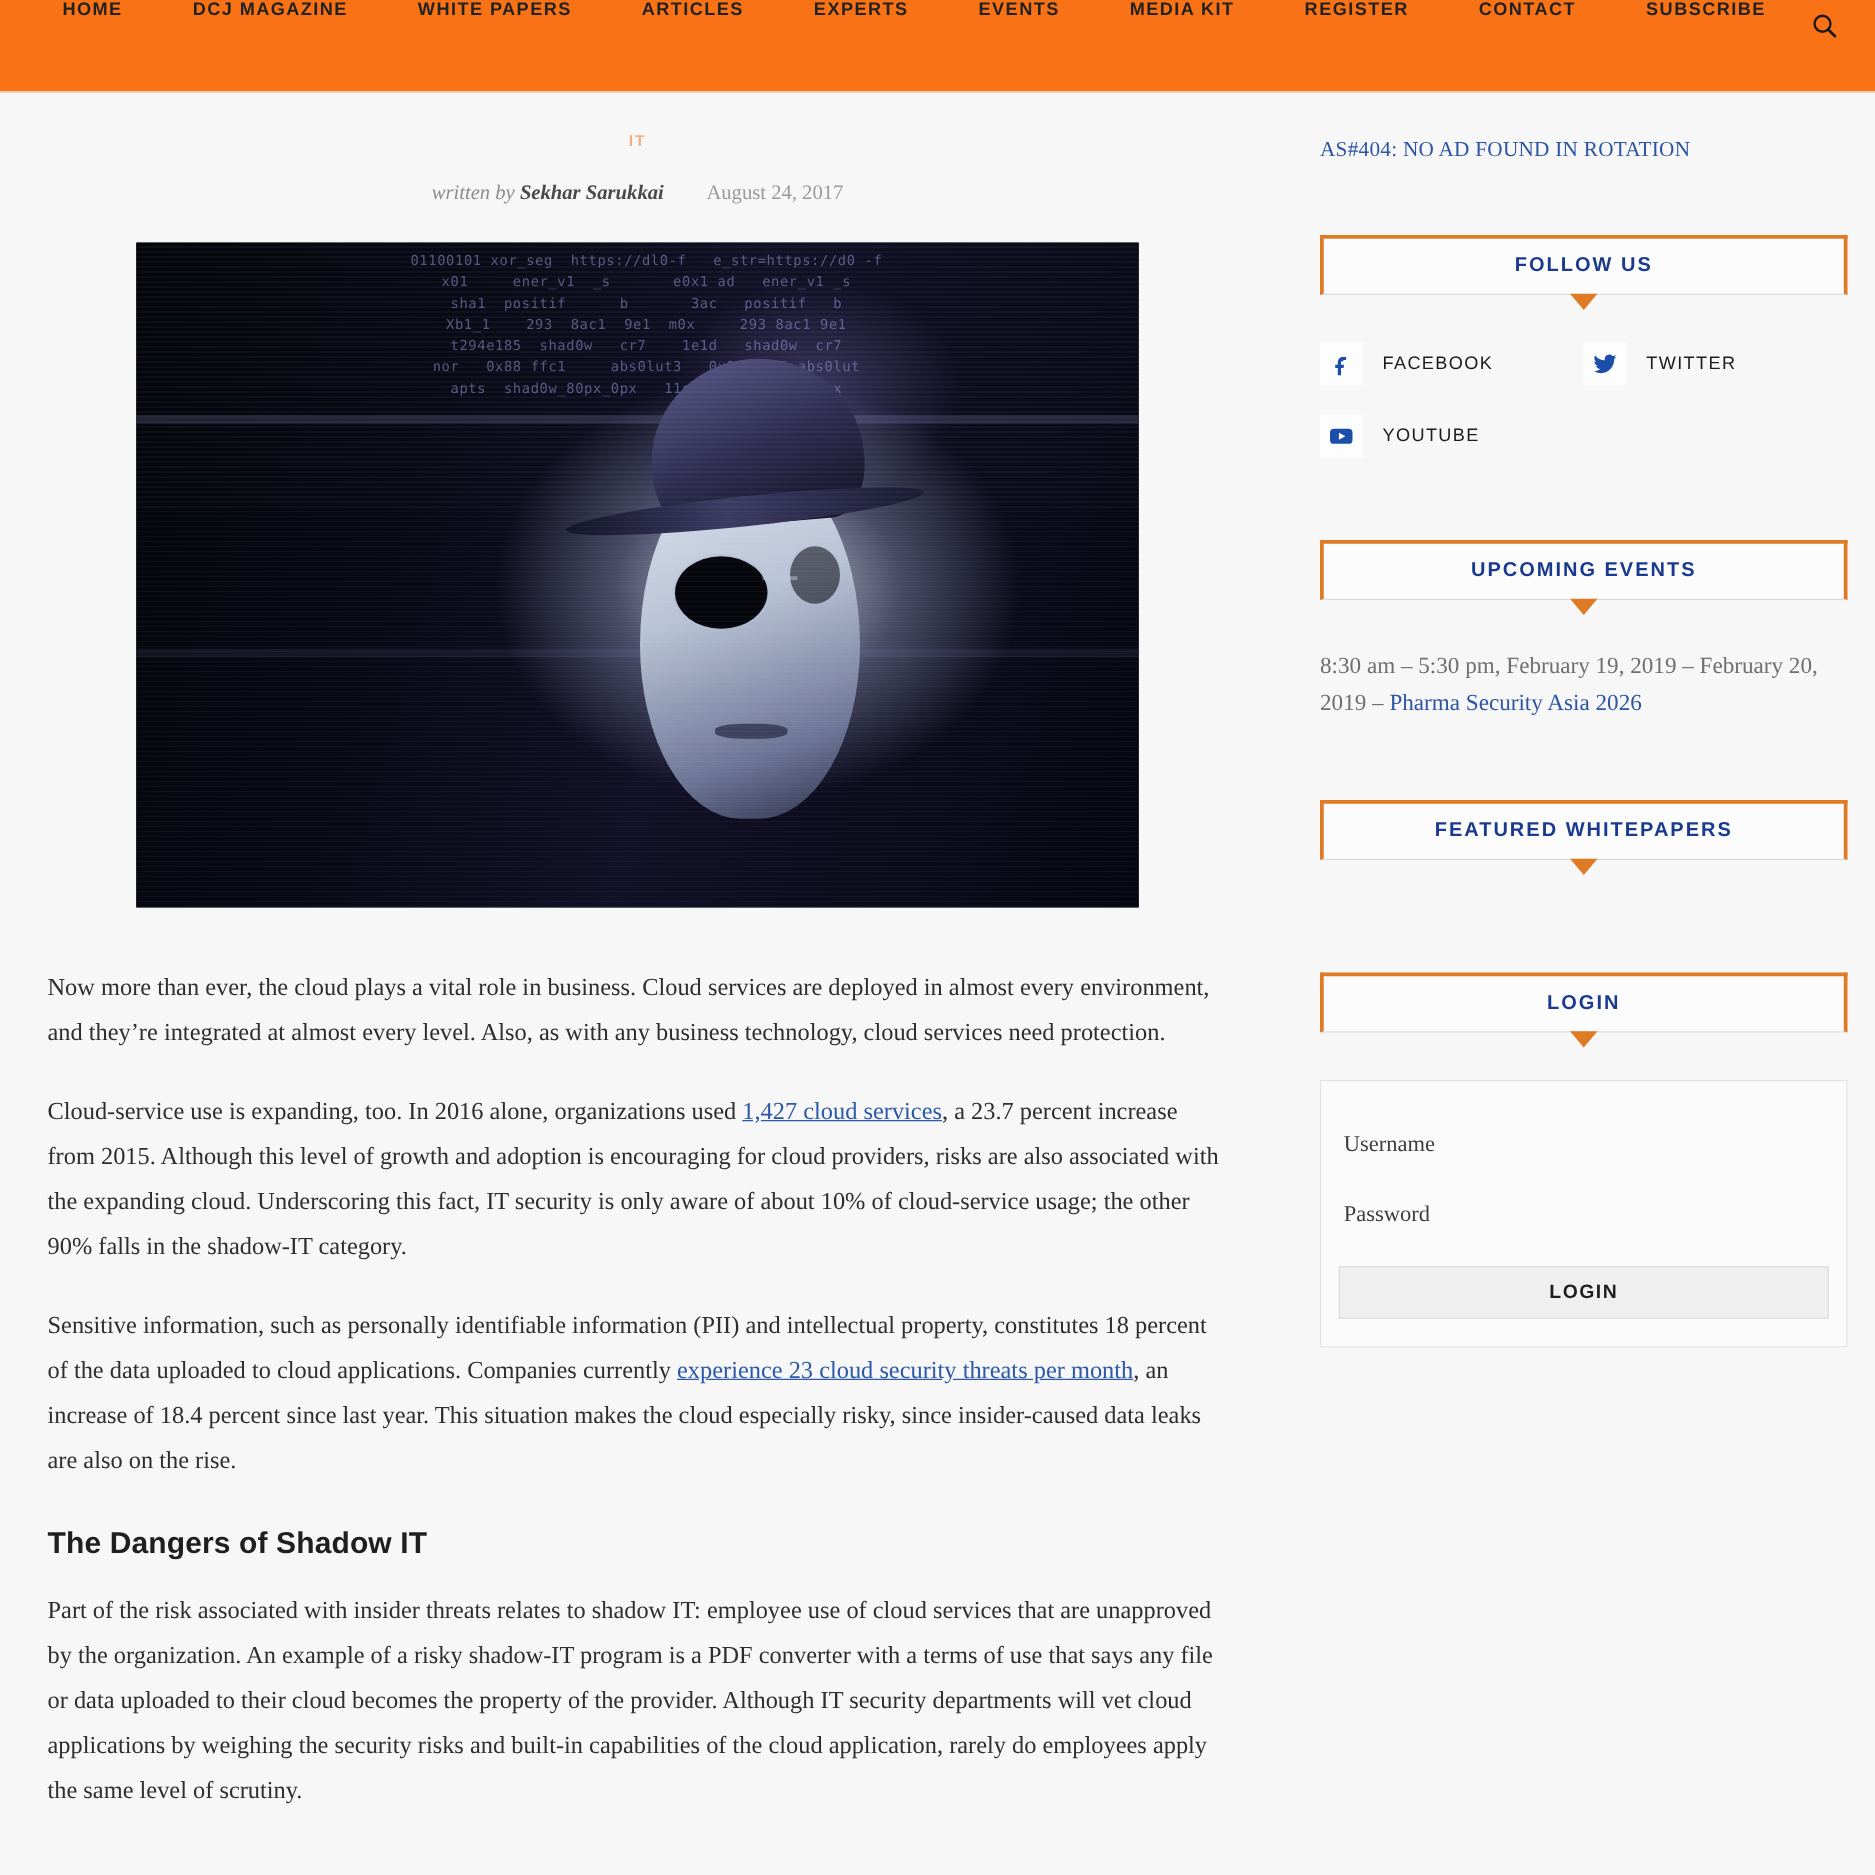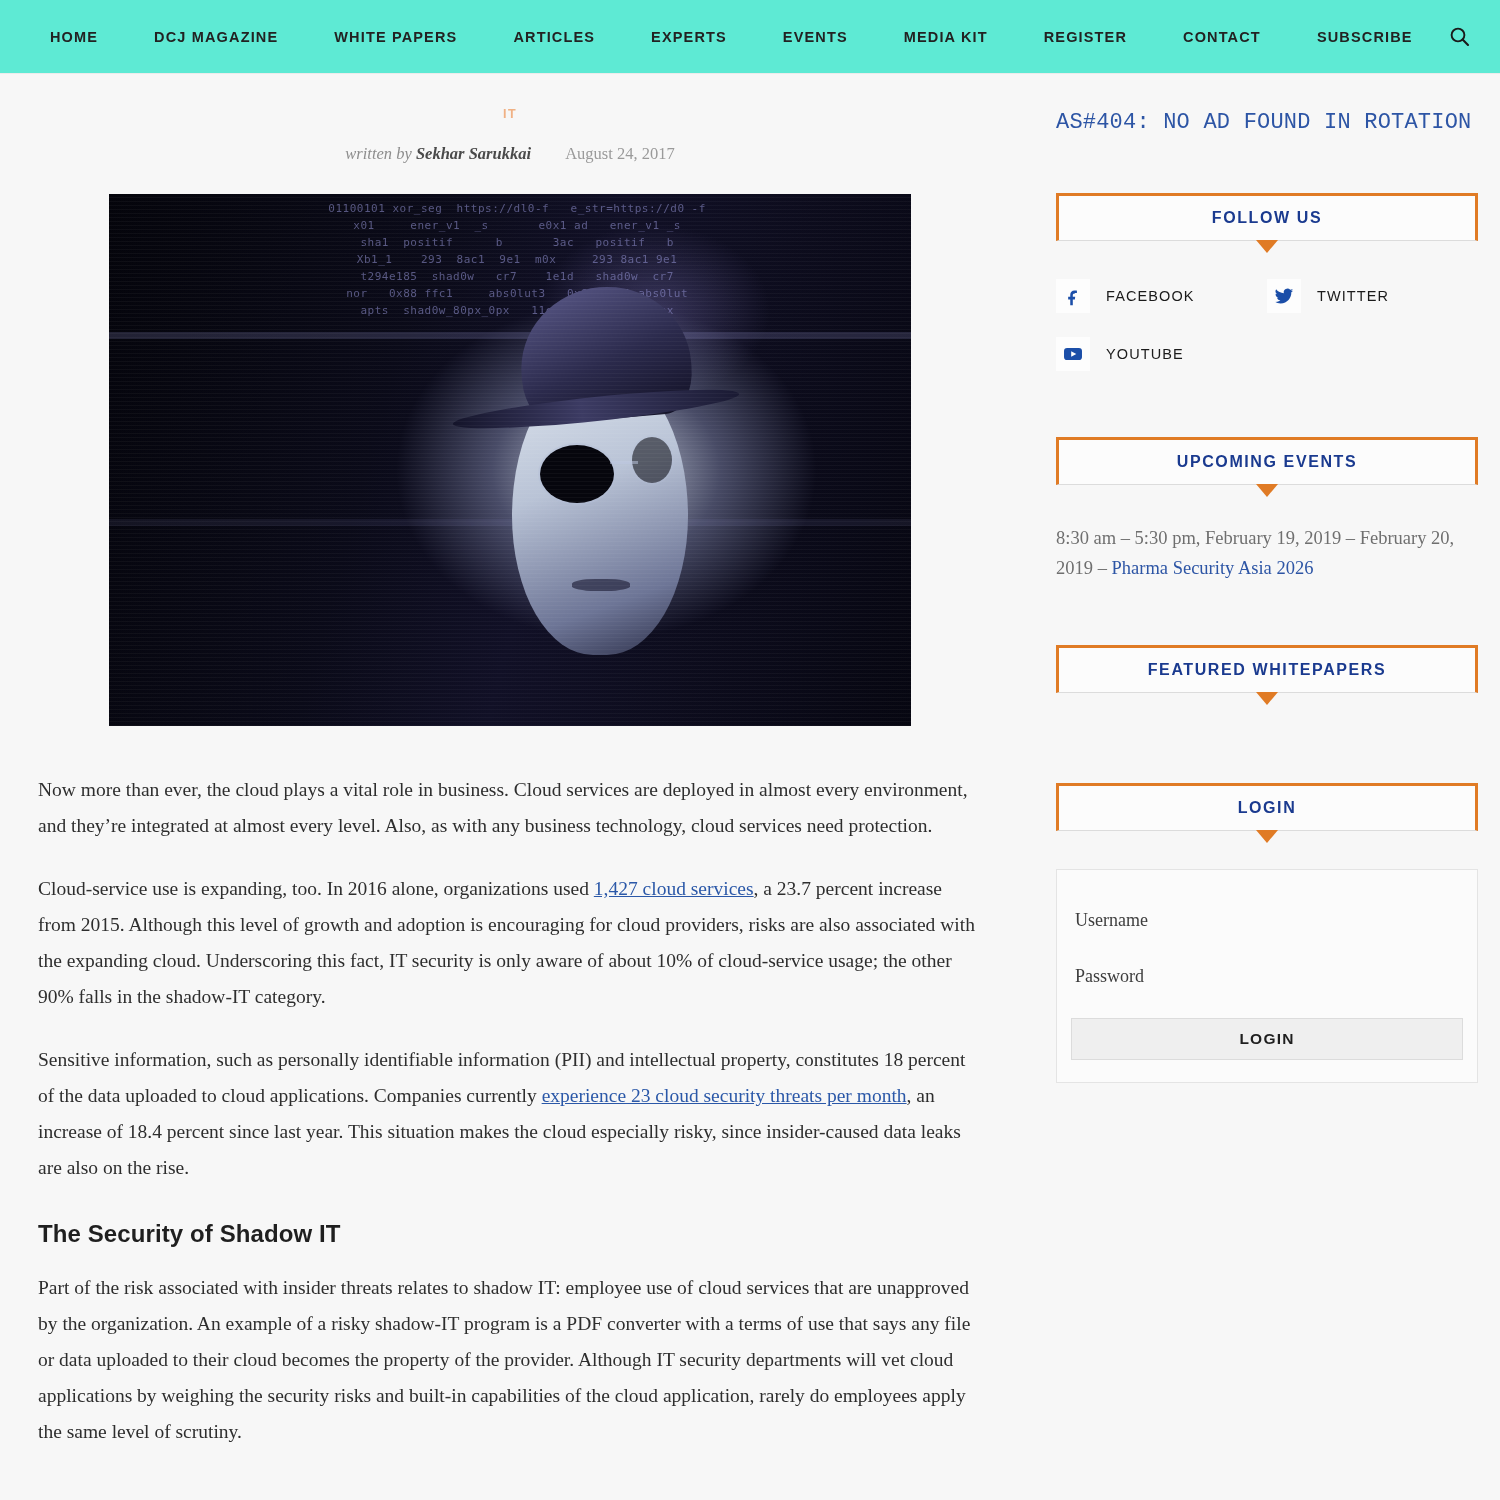--- a/index.html
+++ b/index.html
@@ -8,24 +8,24 @@
     height: 1500px;
     overflow: hidden;
     background: #f7f7f7;
     font-family: "Liberation Sans", sans-serif;
     color: #2b2b2b;
   }
 
   
   .topbar {
     height: 74px;
-    background: #5eead4;
+    background: #f97316;
     border-bottom: 1px solid #ececec;
     display: flex;
-    align-items: center;
+    align-items: flex-start;
     padding: 0 24px;
   }
   .nav {
     display: flex;
     align-items: center;
     flex: 1;
     justify-content: flex-start;
     gap: 0;
   }
   .nav-item {
@@ -207,22 +207,22 @@
     font-family: "Liberation Sans", sans-serif;
     font-size: 24px;
     font-weight: 700;
     color: #1f1f1f;
     margin: 34px 0 22px 0;
     letter-spacing: 0.1px;
   }
 
   
   .ad-note {
-    font-family: Liberation Mono, monospace;
-    font-size: 22px;
+    font-family: Liberation Serif, serif;
+    font-size: 17px;
     color: #2d55a5;
     letter-spacing: 0.2px;
     margin-bottom: 58px;
     cursor: pointer;
   }
   .widget { margin-bottom: 34px; }
   .widget-head {
     position: relative;
     border: 3px solid #e07b25;
     border-bottom: 1px solid #dcdcdc;
@@ -377,21 +377,21 @@
           <div class="mouth"></div>
         </div>
         <div class="hero-scan"></div>
       </div>
     </div>
 
     <div class="body-copy" id="body-copy">
         <p><span>Now more than ever, the cloud plays a vital role in business. Cloud services are deployed in almost every environment, and they’re integrated at almost every level. Also, as with any business technology, cloud services need protection.</span></p>
         <p><span>Cloud-service use is expanding, too. In 2016 alone, organizations used </span><a href="#">1,427 cloud services</a><span>, a 23.7 percent increase from 2015. Although this level of growth and adoption is encouraging for cloud providers, risks are also associated with the expanding cloud. Underscoring this fact, IT security is only aware of about 10% of cloud-service usage; the other 90% falls in the shadow-IT category.</span></p>
         <p><span>Sensitive information, such as personally identifiable information (PII) and intellectual property, constitutes 18 percent of the data uploaded to cloud applications. Companies currently </span><a href="#">experience 23 cloud security threats per month</a><span>, an increase of 18.4 percent since last year. This situation makes the cloud especially risky, since insider-caused data leaks are also on the rise.</span></p>
-        <h2 class="section-head">The Security of Shadow IT</h2>
+        <h2 class="section-head">The Dangers of Shadow IT</h2>
         <p><span>Part of the risk associated with insider threats relates to shadow IT: employee use of cloud services that are unapproved by the organization. An example of a risky shadow-IT program is a PDF converter with a terms of use that says any file or data uploaded to their cloud becomes the property of the provider. Although IT security departments will vet cloud applications by weighing the security risks and built-in capabilities of the cloud application, rarely do employees apply the same level of scrutiny.</span></p>
       </div>
 
   </main>
 
   <aside class="sidebar">
 
     <div class="ad-note">AS#404: NO AD FOUND IN ROTATION</div>
 
     <section class="widget">

